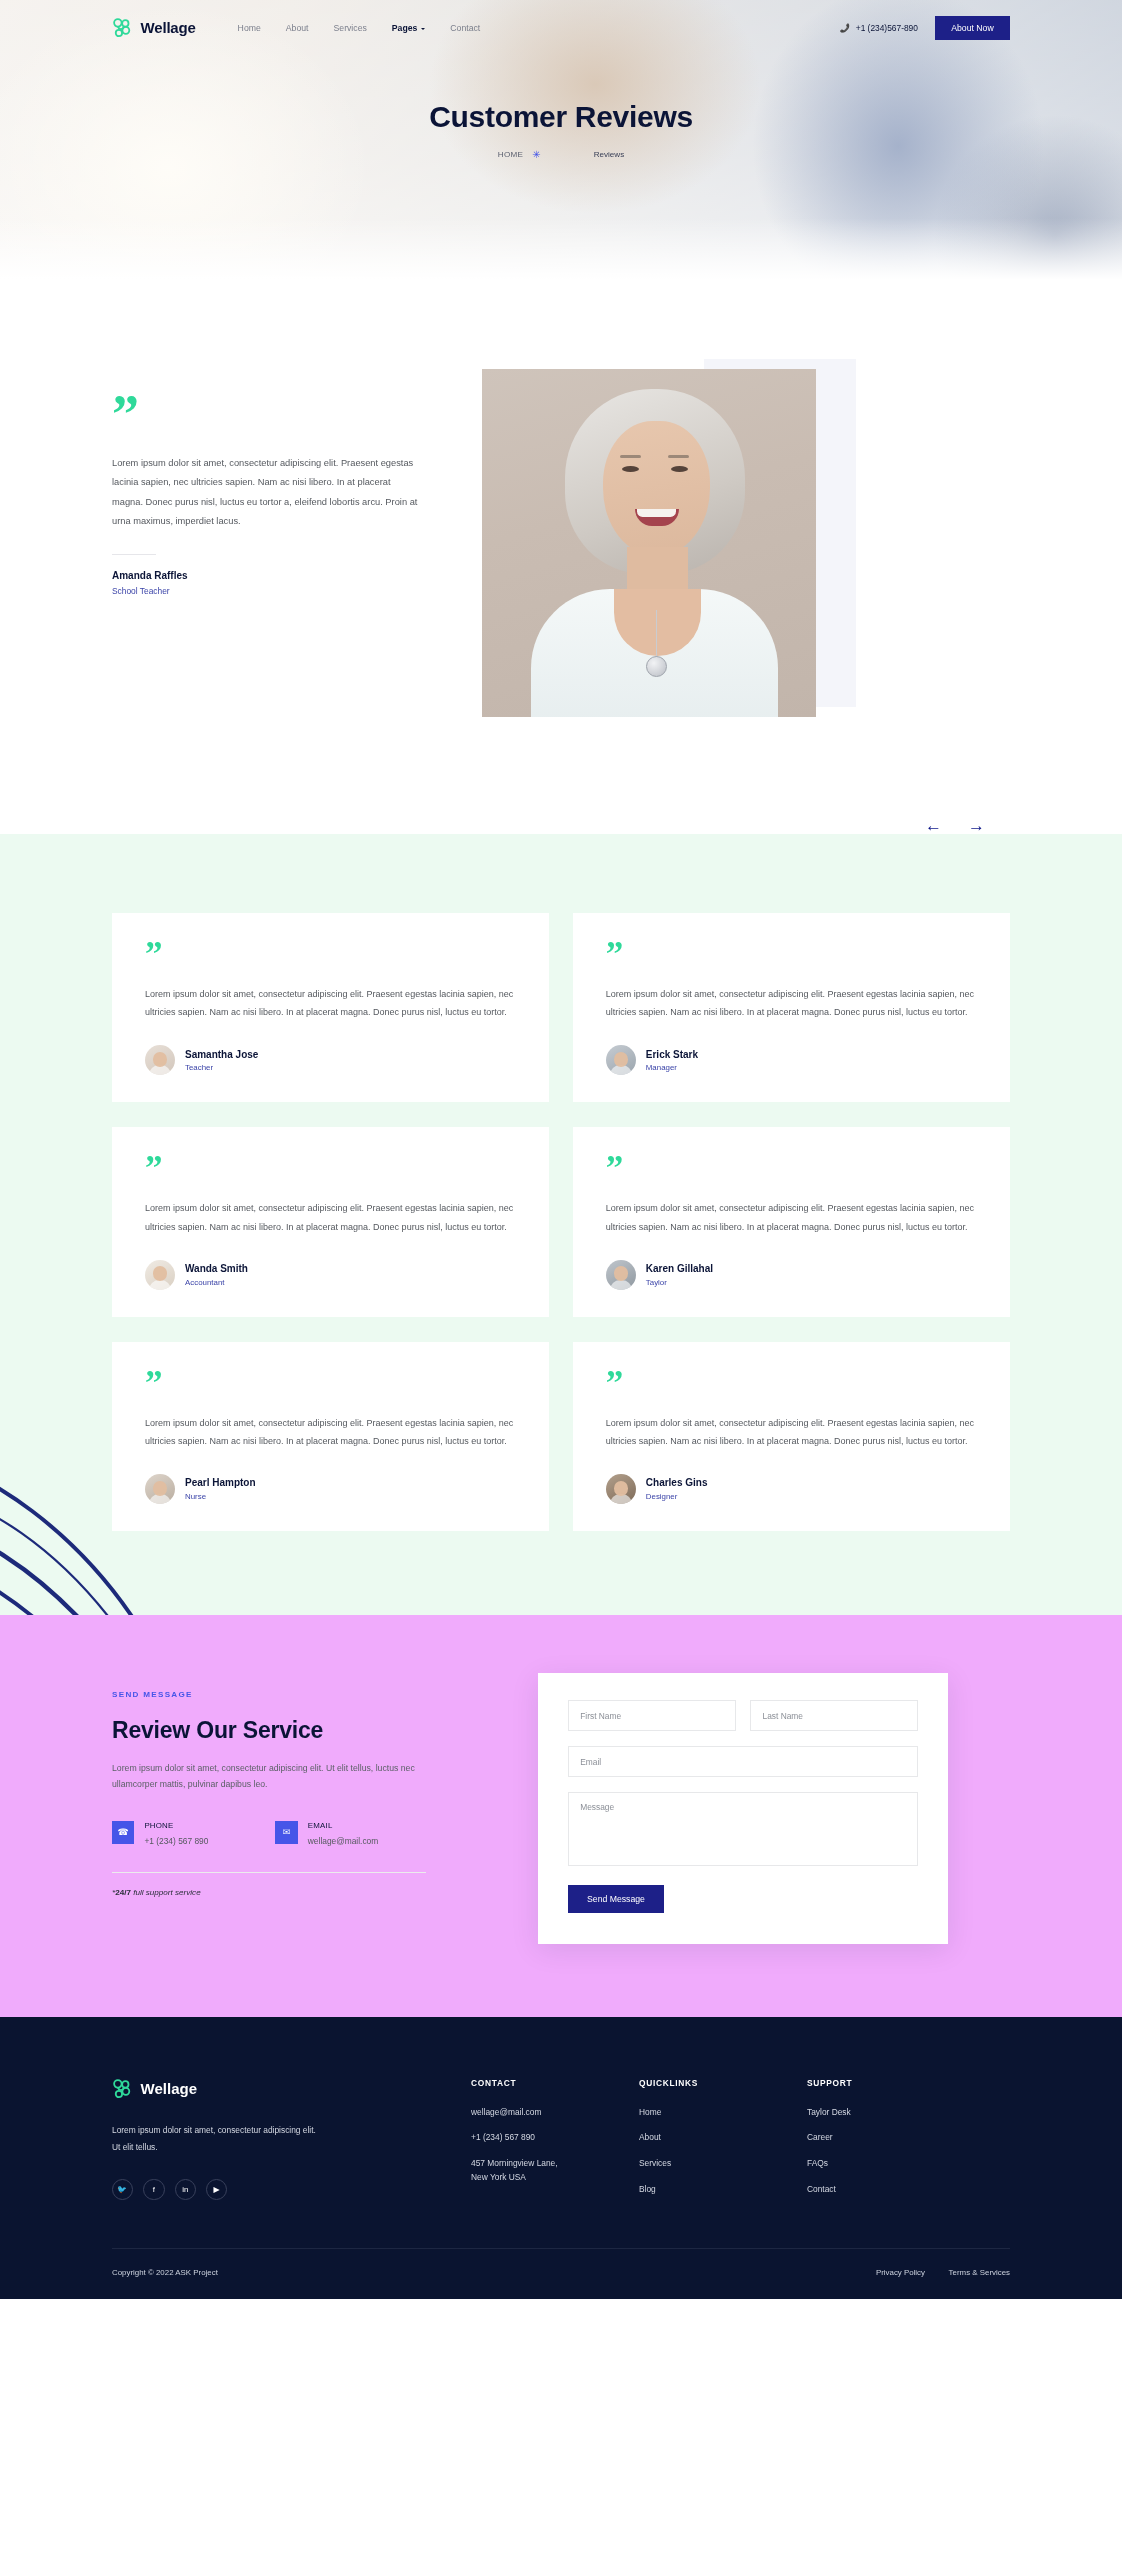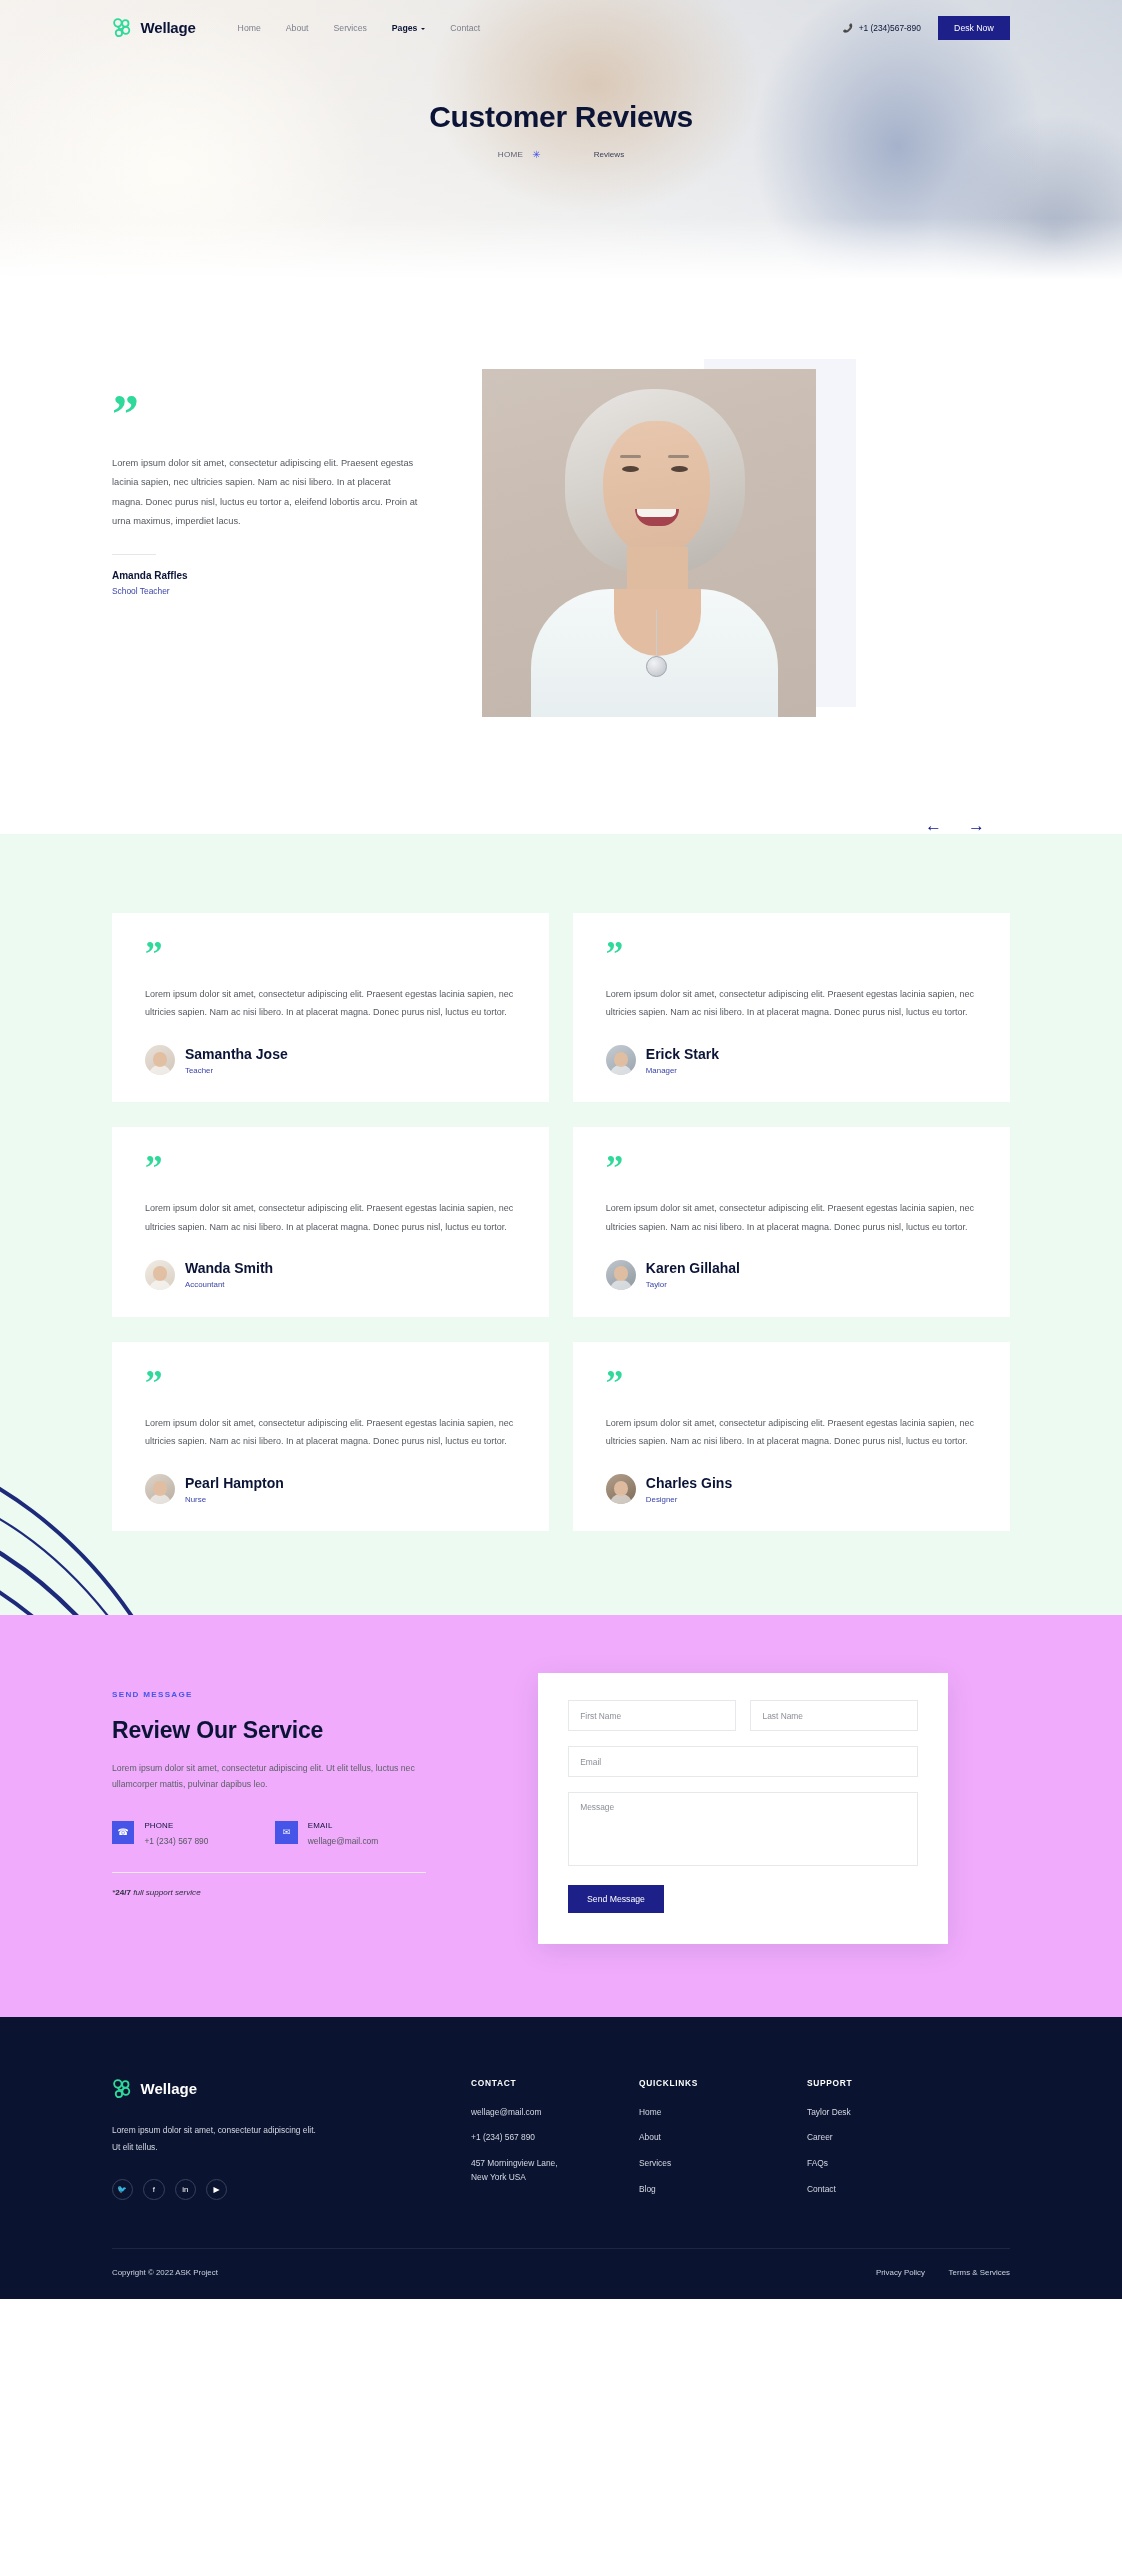--- a/index.html
+++ b/index.html
@@ -129,21 +129,21 @@
   .av-e { background: linear-gradient(150deg,#ded5cb,#b9ada0); }
   .av-f { background: linear-gradient(150deg,#b3a08c,#7d6a58); }
   .av::after {
     content:""; position:absolute; left:7.9px; top:6.2px; width:14.6px; height:15px;
     border-radius:50%; background: rgba(226,190,160,.95);
   }
   .av::before {
     content:""; position:absolute; left:3.9px; bottom:0; width:22.4px; height:10px;
     border-radius:11.2px 11.2px 0 0; background: rgba(255,255,255,.6);
   }
-  .a-name { font-size: 14px; font-weight: bold; color: #0b1437; }
+  .a-name { font-size: 10px; font-weight: bold; color: #0b1437; }
   .a-role { margin-top: 3.9px; font-size: 7.9px; color: #3b44a8; }
 
   .arcs { position: absolute; left: -67px; bottom: -22.4px; width: 236px; height: 202px; z-index: 1; }
 
   
   .contact { background: #f0abfc; padding: 58px 112px 73px 112px; display: flex; align-items: flex-start; }
   .contact-left { width: 370px; padding-top: 17px; }
   .eyebrow { font-size: 8.1px; color: #4655e8; letter-spacing: 1.3px; font-weight: bold; }
   .contact-title { margin-top: 18px; font-size: 23px; font-weight: bold; color: #0b1437; letter-spacing: -0.2px; }
   .contact-sub { margin-top: 15.7px; font-size: 8.7px; line-height: 1.85; color: #5c6067; max-width: 326px; }
@@ -231,21 +231,21 @@
         <div class="nav-link">
             <span>Contact</span>
           </div>
       </div>
 
       <div class="nav-right">
         <div class="nav-phone">
           <span class="phone-glyph">📞</span>
           <span>+1 (234)567-890</span>
         </div>
-        <button class="btn-book">Desk Now</button>
+        <button class="btn-book">About Now</button>
       </div>
     </nav>
 
     <div class="hero-inner">
       <h1 class="hero-title">Customer Reviews</h1>
       <div class="crumbs">
         <span class="crumb-home">HOME</span>
         <span class="crumb-sep">✳</span>
         <span class="crumb-cur">Reviews</span>
       </div>

